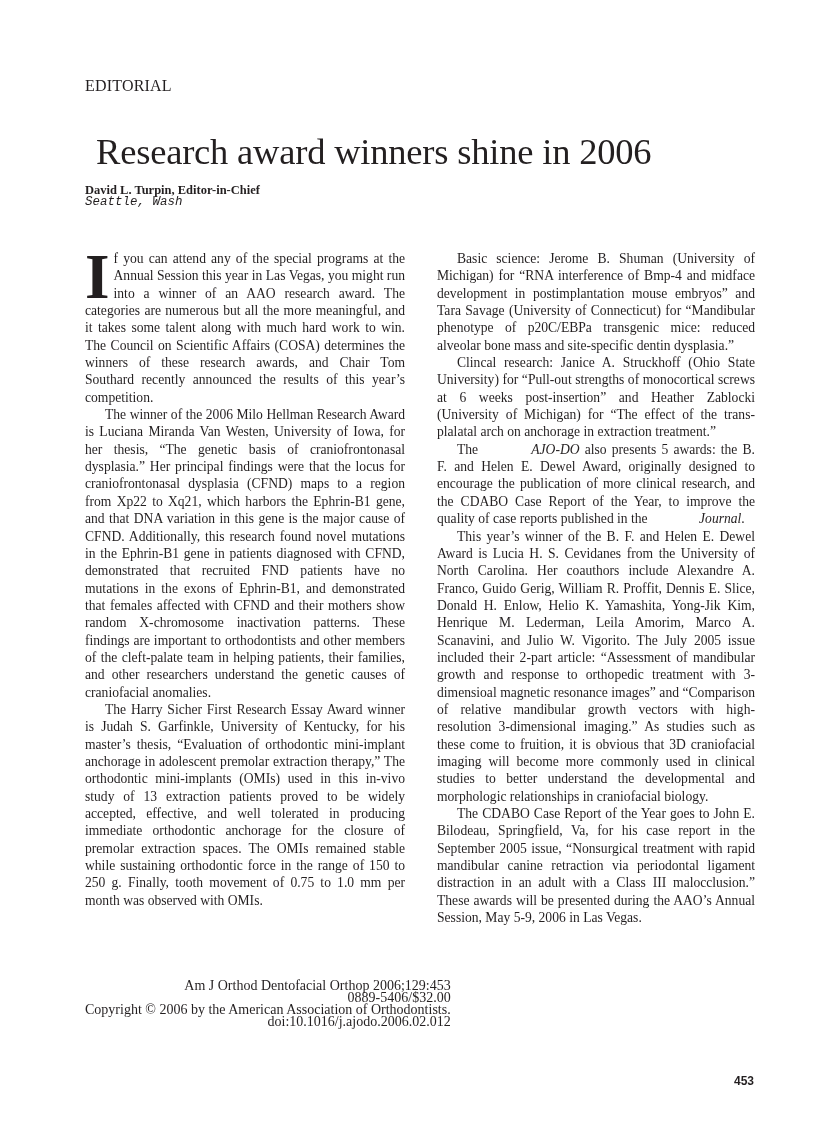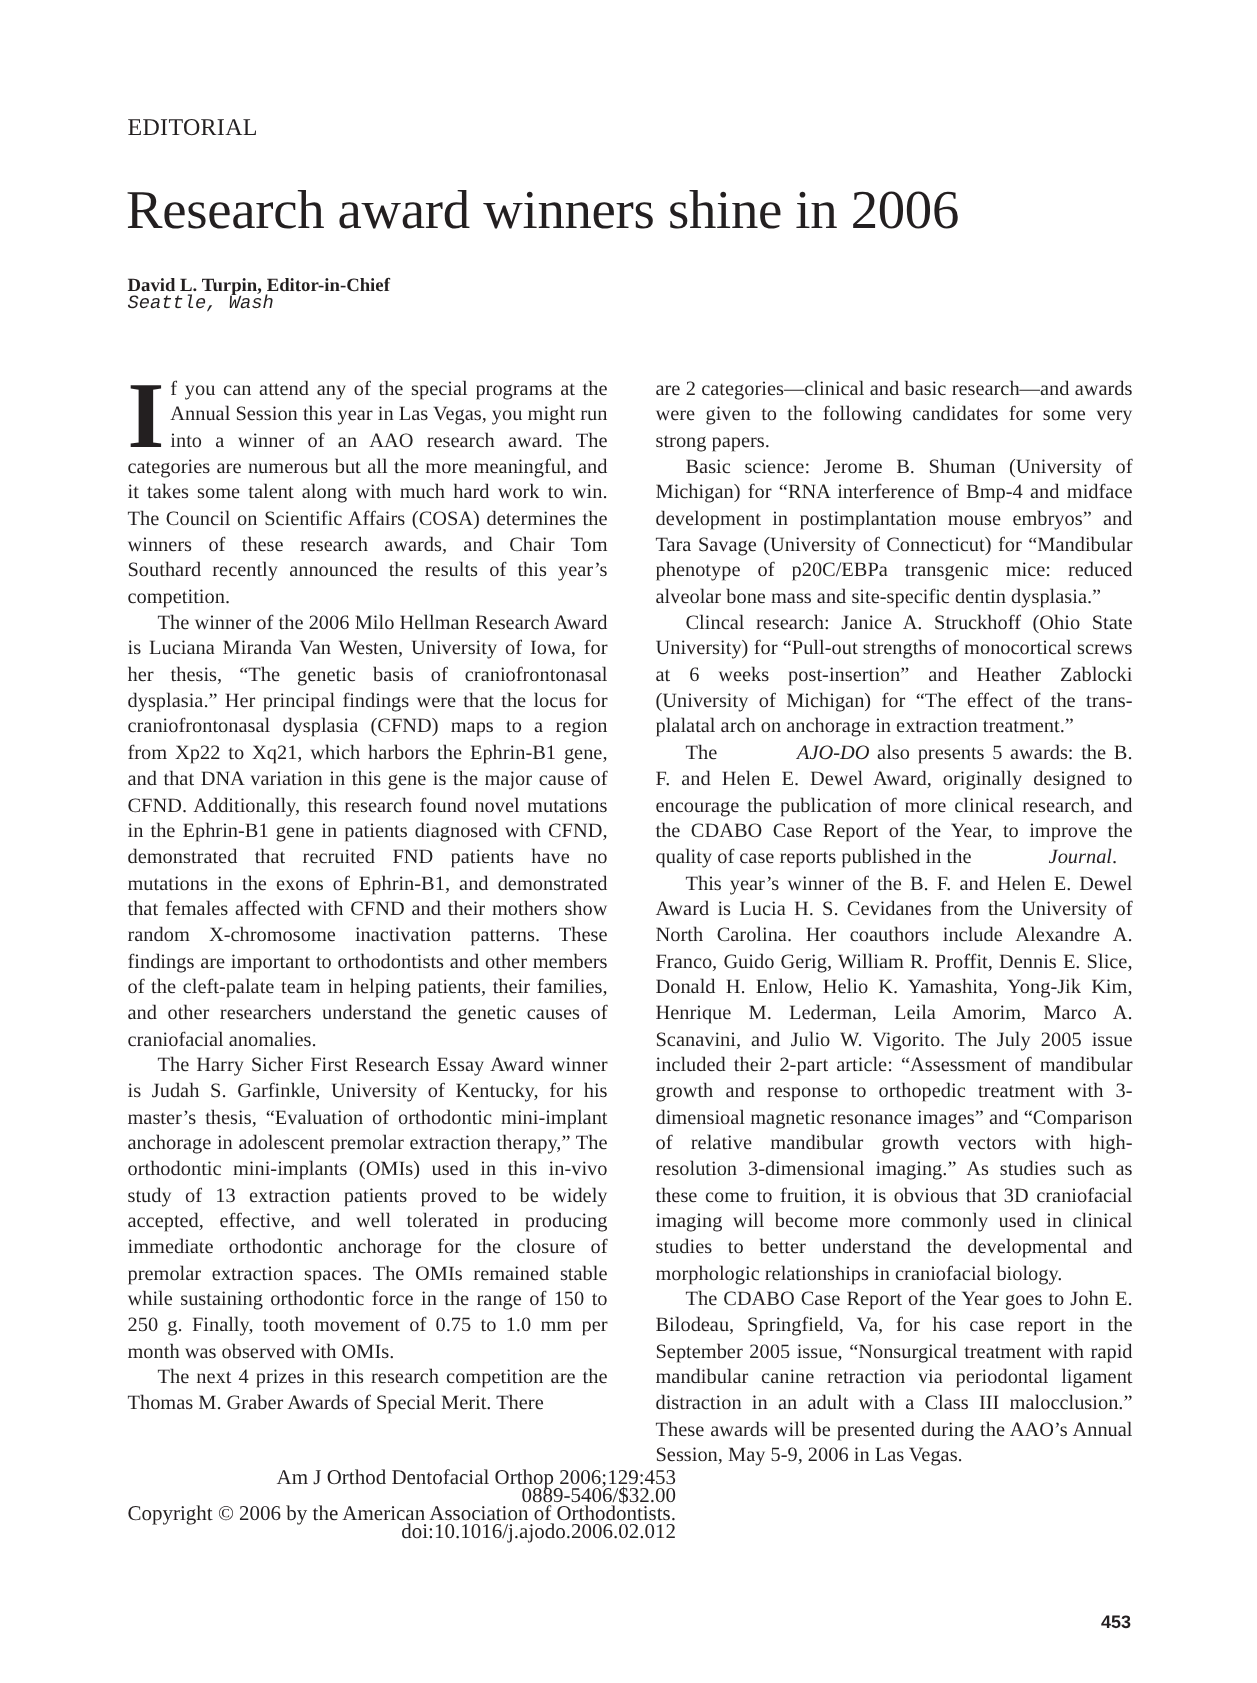--- a/index.html
+++ b/index.html
@@ -1,18 +1,18 @@
 <!DOCTYPE html>
 <html><head>
   <meta charset="utf-8">
   <style>
     html, body { margin: 0; padding: 0; background: #ffffff; }
     body { width: 838px; height: 1122px; position: relative; overflow: hidden; color: #231f20; }
     .section-label { position: absolute; left: 85px; top: 61px; font-family: "Liberation Serif", serif; font-size: 16px; letter-spacing: 0.2px; margin-top: 16px; }
-    .title { position: absolute; left: 84px; top: 118px; font-family: "Liberation Serif", serif; font-size: 36.5px; font-weight: normal; margin: 0; letter-spacing: -0.2px; }
+    .title { position: absolute; left: 84px; top: 118px; font-family: "Liberation Serif", serif; font-size: 36.5px; font-weight: normal; margin: 12px; letter-spacing: -0.2px; }
     .author { position: absolute; left: 85px; top: 183px; font-family: Liberation Serif, serif; font-size: 12.5px; font-weight: bold; color: #231f20; }
     .location { position: absolute; left: 85px; top: 195px; font-family: Liberation Mono, monospace; font-size: 12.5px; font-style: italic; text-align: center; }
     .col { position: absolute; font-family: "Liberation Serif", serif; font-size: 13.6px; line-height: 17.35px; text-align: justify; hyphens: manual; }
     .col-left { left: 85px; top: 250px; width: 320px; }
     .col-right { left: 437px; top: 250px; width: 318px; }
     .col p { margin: 0; text-indent: 20px; }
     .col p.noindent { text-indent: 0; }
     .dropcap { float: left; font-size: 63px; line-height: 50px; height: 50px; margin: 2px 4px 0 0; padding: 0; font-family: "Liberation Serif", serif; font-weight: bold; color: #231f20; }
     .footer-cite { position: absolute; left: 85px; top: 980px; font-family: "Liberation Serif", serif; font-size: 14px; line-height: 12px; text-align: right; }
     .page-number { position: absolute; left: 734px; top: 1046px; font-family: "Liberation Sans", sans-serif; font-size: 12px; font-weight: bold; margin-top: 28px; }
@@ -23,25 +23,23 @@
 
 <div class="section-label">EDITORIAL</div>
 <h1 class="title">Research award winners shine in 2006</h1>
 <div class="author">David L. Turpin, Editor-in-Chief</div>
 <div class="location">Seattle, Wash</div>
 
 <div class="col col-left">
   <p class="noindent"><span class="dropcap">I</span><span>f you can attend any of the special programs at the Annual Session this year in Las Vegas, you might run into a winner of an AAO research award. The categories are numerous but all the more meaningful, and it takes some talent along with much hard work to win. The Council on Scientific Affairs (COSA) deter­mines the winners of these research awards, and Chair Tom Southard recently announced the results of this year’s competition.</span></p>
   <p>The winner of the 2006 Milo Hellman Research Award is Luciana Miranda Van Westen, University of Iowa, for her thesis, “The genetic basis of craniofron­tonasal dysplasia.” Her principal findings were that the locus for craniofrontonasal dysplasia (CFND) maps to a region from Xp22 to Xq21, which harbors the Ephrin-B1 gene, and that DNA variation in this gene is the major cause of CFND. Additionally, this research found novel mutations in the Ephrin-B1 gene in pa­tients diagnosed with CFND, demonstrated that re­cruited FND patients have no mutations in the exons of Ephrin-B1, and demonstrated that females affected with CFND and their mothers show random X-chro­mosome inactivation patterns. These findings are im­portant to orthodontists and other members of the cleft-palate team in helping patients, their families, and other researchers understand the genetic causes of craniofacial anomalies.</p>
   <p>The Harry Sicher First Research Essay Award winner is Judah S. Garfinkle, University of Kentucky, for his master’s thesis, “Evaluation of orthodontic mini-implant anchorage in adolescent premolar extrac­tion therapy,” The orthodontic mini-implants (OMIs) used in this in-vivo study of 13 extraction patients proved to be widely accepted, effective, and well tolerated in producing immediate orthodontic anchor­age for the closure of premolar extraction spaces. The OMIs remained stable while sustaining orthodontic force in the range of 150 to 250 g. Finally, tooth movement of 0.75 to 1.0 mm per month was observed with OMIs.</p>
-  <p>The next 4 prizes in this research competition are the Thomas M. Graber Awards of Special Merit. There</p>
 </div>
 
 <div class="col col-right">
-  <p class="noindent">are 2 categories—clinical and basic research—and awards were given to the following candidates for some very strong papers.</p>
   <p>Basic science: Jerome B. Shuman (University of Michigan) for “RNA interference of Bmp-4 and mid­face development in postimplantation mouse embryos” and Tara Savage (University of Connecticut) for “Man­dibular phenotype of p20C/EBPa transgenic mice: re­duced alveolar bone mass and site-specific dentin dysplasia.”</p>
   <p>Clincal research: Janice A. Struckhoff (Ohio State University) for “Pull-out strengths of monocortical screws at 6 weeks post-insertion” and Heather Zablocki (University of Michigan) for “The effect of the trans­plalatal arch on anchorage in extraction treatment.”</p>
   <p><span>The </span><i>AJO-DO</i><span> also presents 5 awards: the B. F. and Helen E. Dewel Award, originally designed to encour­age the publication of more clinical research, and the CDABO Case Report of the Year, to improve the quality of case reports published in the </span><i>Journal</i><span>.</span></p>
   <p>This year’s winner of the B. F. and Helen E. Dewel Award is Lucia H. S. Cevidanes from the University of North Carolina. Her coauthors include Alexandre A. Franco, Guido Gerig, William R. Proffit, Dennis E. Slice, Donald H. Enlow, Helio K. Yamashita, Yong-Jik Kim, Henrique M. Lederman, Leila Amorim, Marco A. Scanavini, and Julio W. Vigorito. The July 2005 issue included their 2-part article: “Assessment of mandibu­lar growth and response to orthopedic treatment with 3-dimensioal magnetic resonance images” and “Com­parison of relative mandibular growth vectors with high-resolution 3-dimensional imaging.” As studies such as these come to fruition, it is obvious that 3D craniofacial imaging will become more commonly used in clinical studies to better understand the developmen­tal and morphologic relationships in craniofacial biol­ogy.</p>
   <p>The CDABO Case Report of the Year goes to John E. Bilodeau, Springfield, Va, for his case report in the September 2005 issue, “Nonsurgical treatment with rapid mandibular canine retraction via periodontal lig­ament distraction in an adult with a Class III malocclu­sion.” These awards will be presented during the AAO’s Annual Session, May 5-9, 2006 in Las Vegas.</p>
 </div>
 
 <div class="footer-cite">
   <div>Am J Orthod Dentofacial Orthop 2006;129:453</div>
   <div>0889-5406/$32.00</div>

